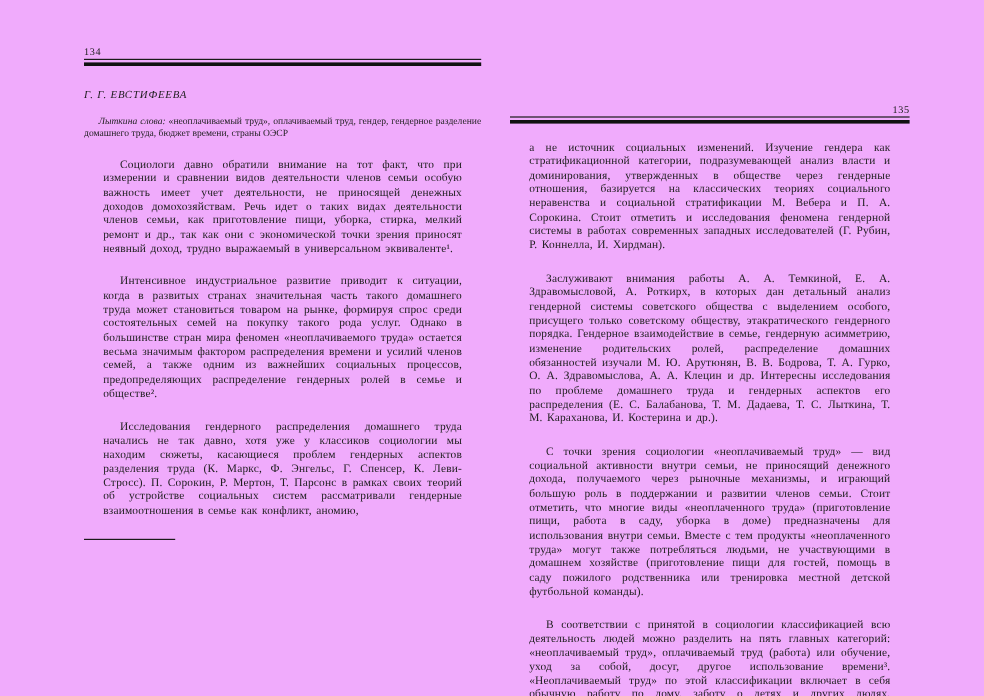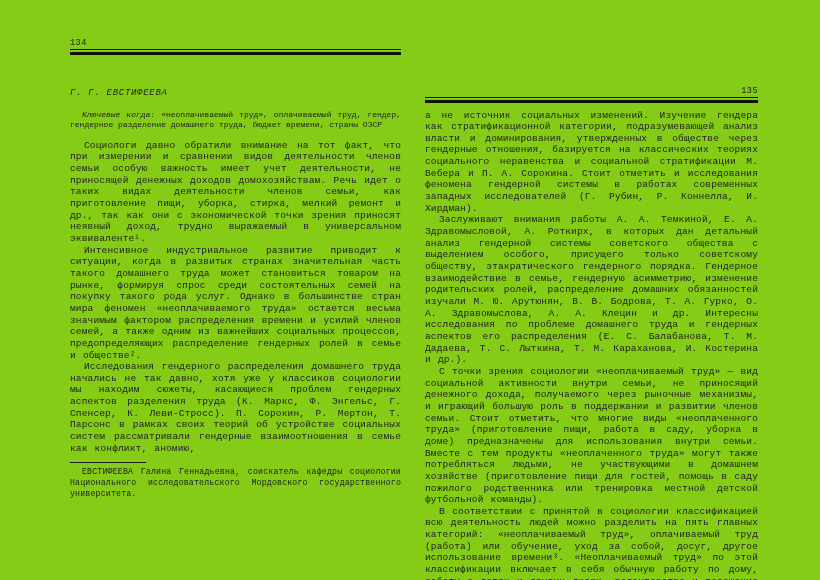--- a/index.html
+++ b/index.html
@@ -4,23 +4,23 @@
 <style>
   html, body {
     margin: 0;
     padding: 0;
     background: #fbfbf8;
   }
   .canvas {
     position: relative;
     width: 820px;
     height: 580px;
-    background: #84cc16;
+    background: #f0abfc;
     overflow: hidden;
-    font-family: Liberation Mono, monospace;
+    font-family: Liberation Serif, serif;
     color: #1e1e1e;
   }
   .page {
     position: absolute;
     top: 38px;
   }
   .page-left  { left: 70px;  width: 331px; }
   .page-right { left: 425px; width: 333px; }
 
   .pagehead { margin: 0 0 0 0; }
@@ -30,21 +30,21 @@
     line-height: 10px;
     display: block;
     padding-bottom: 1px;
   }
   .pagenum.right { text-align: right; margin-top: 48px; }
   .rule-thin  { border-top: 1px solid #1a1a1a; height: 2px; }
   .rule-thick { height: 2.5px; background: #111; }
 
   .titleblock {
     display: flex;
-    margin-top: 31px;
+    margin-top: 17px;
   }
   .author {
     width: 103px;
     flex: 0 0 103px;
     font-style: italic;
     font-size: 9px;
     letter-spacing: 0.7px;
     line-height: 12px;
     padding-top: 1px;
     white-space: nowrap;
@@ -72,21 +72,21 @@
 
   .bodytext {
     margin-top: 9px;
     font-size: 9.5px;
     line-height: 11.65px;
     letter-spacing: 0.15px;
     word-spacing: 1.2px;
     text-align: justify;
   }
   .bodytext p {
-    margin: 0;
+    margin: 16px;
     text-indent: 14px;
   }
   .bodytext p.no-indent { text-indent: 0; }
 
   .footnote-sep {
     width: 76px;
     border-top: 1px solid #1a1a1a;
     margin: 8px 0 4px 0;
   }
   .footnote {
@@ -109,33 +109,30 @@
       <span class="pagenum">134</span>
       <div class="rule-thin"></div>
       <div class="rule-thick"></div>
     </div>
 
     <div class="titleblock">
       <div class="author">Г. Г. ЕВСТИФЕЕВА</div>
     </div>
 
     <div class="keywords">
-      <p><span class="kw-label">Ключевые когда:</span><span> «неоплачиваемый труд», оплачиваемый труд, гендер, гендерное разделение домашнего труда, бюджет времени, страны ОЭСР</span></p>
+      <p><span class="kw-label">Лыткина слова:</span><span> «неоплачиваемый труд», оплачиваемый труд, гендер, гендерное разделение домашнего труда, бюджет времени, страны ОЭСР</span></p>
     </div>
 
     <div class="bodytext">
       <p>Социологи давно обратили внимание на тот факт, что при измерении и сравнении видов деятельности членов семьи особую важность имеет учет деятельности, не приносящей денежных доходов домохозяйствам. Речь идет о таких видах деятельности членов семьи, как приготовление пищи, уборка, стирка, мелкий ремонт и др., так как они с экономической точки зрения приносят неявный доход, трудно выражаемый в универсальном эквиваленте¹.</p>
       <p>Интенсивное индустриальное развитие приводит к ситуации, когда в развитых странах значительная часть такого домашнего труда может становиться товаром на рынке, формируя спрос среди состоятельных семей на покупку такого рода услуг. Однако в большинстве стран мира феномен «неоплачиваемого труда» остается весьма значимым фактором распределения времени и усилий членов семей, а также одним из важнейших социальных процессов, предопределяющих распределение гендерных ролей в семье и обществе².</p>
       <p>Исследования гендерного распределения домашнего труда начались не так давно, хотя уже у классиков социологии мы находим сюжеты, касающиеся проблем гендерных аспектов разделения труда (К. Маркс, Ф. Энгельс, Г. Спенсер, К. Леви-Стросс). П. Сорокин, Р. Мертон, Т. Парсонс в рамках своих теорий об устройстве социальных систем рассматривали гендерные взаимоотношения в семье как конфликт, аномию,</p>
     </div>
 
     <div class="footnote-sep"></div>
-    <div class="footnote">
-      <p>ЕВСТИФЕЕВА Галина Геннадьевна, соискатель кафедры социологии Национального исследовательского Мордовского государственного университета.</p>
-    </div>
   </div>
 
   <div class="page page-right">
     <div class="pagehead">
       <span class="pagenum right">135</span>
       <div class="rule-thin"></div>
       <div class="rule-thick"></div>
     </div>
 
     <div class="bodytext">

